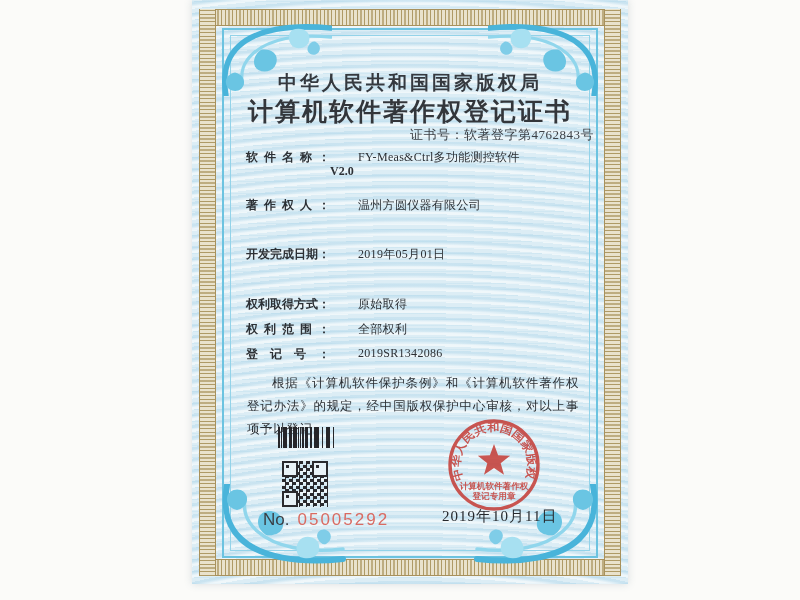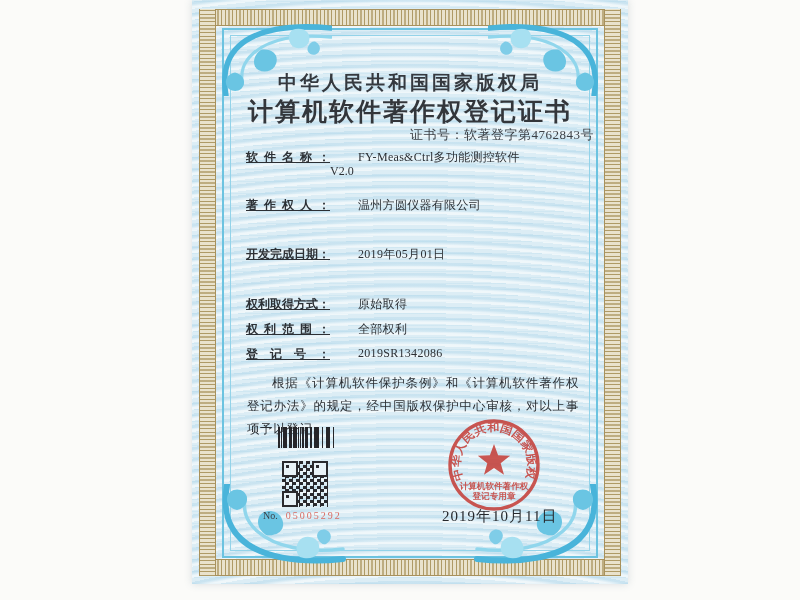--- a/index.html
+++ b/index.html
@@ -68,24 +68,24 @@
     position:absolute;left:0;right:0;top:95px;text-align:center;
     font-size:25px;font-weight:bold;color:#33363b;letter-spacing:2px;
   }
   .cert-no{
     position:absolute;right:34px;top:126px;text-align:center;
     font-size:13px;color:#3c4046;letter-spacing:.5px;
   }
   .row{position:absolute;left:54px;right:30px;height:16px;font-size:12px;color:#2c3035;}
   .row .lbl{
     position:absolute;left:0;top:0;width:84px;display:inline-block;
-    font-weight:bold;text-align:justify;text-align-last:justify;color:#2c3035;text-decoration:underline;
+    font-weight:bold;text-align:justify;text-align-last:justify;color:#2c3035;
   }
   .row .val{position:absolute;left:84px;top:0;font-weight:500;letter-spacing:.3px;white-space:nowrap;margin-left:28px;}
-  .row .val2{position:absolute;left:84px;top:15px;font-weight:400;}
+  .row .val2{position:absolute;left:84px;top:15px;font-weight:700;}
   .statement{
     position:absolute;left:55px;top:372px;width:332px;
     font-size:12.5px;line-height:23px;color:#2c3035;
     text-align:justify;text-indent:25px;letter-spacing:.6px;font-weight:500;
   }
   
   .barcode{
     position:absolute;left:86px;top:427px;width:56px;height:21px;
     background-image:
       repeating-linear-gradient(90deg,#26262a 0 2px,transparent 2px 3px,
@@ -94,22 +94,22 @@
         #26262a 5px 8px,transparent 8px 11px);
   }
   .qr{
     position:absolute;left:90px;top:461px;width:46px;height:46px;
     background-image:repeating-conic-gradient(#2a2a2e 0% 25%,transparent 0% 50%);
     background-size:7px 7px;
   }
   .qr .finder{position:absolute;width:12px;height:12px;border:2.5px solid #2a2a2e;background:#e8f2f7;}
   .qr .finder i{position:absolute;left:2px;top:2px;width:3px;height:3px;background:#2a2a2e;}
   .qr .f-tl{left:0;top:0;} .qr .f-tr{right:0;top:0;} .qr .f-bl{left:0;bottom:0;}
-  .serial{position:absolute;left:71px;top:510px;font-size:10px;color:#3a3e44;
-    font-family:Liberation Serif, serif;}
+  .serial{position:absolute;left:71px;top:510px;font-size:17px;color:#3a3e44;
+    font-family:Liberation Sans, sans-serif;}
   .serial .num{color:#d96b62;letter-spacing:2px;margin-left:8px;font-weight:500;}
   
   .issue-date{
     position:absolute;left:250px;top:507px;font-size:15px;color:#26292d;
     letter-spacing:1px;font-weight:500;
   }
   .seal{position:absolute;left:252px;top:415px;width:100px;height:100px;opacity:.88;}
 </style>
 </head>
 <body>

